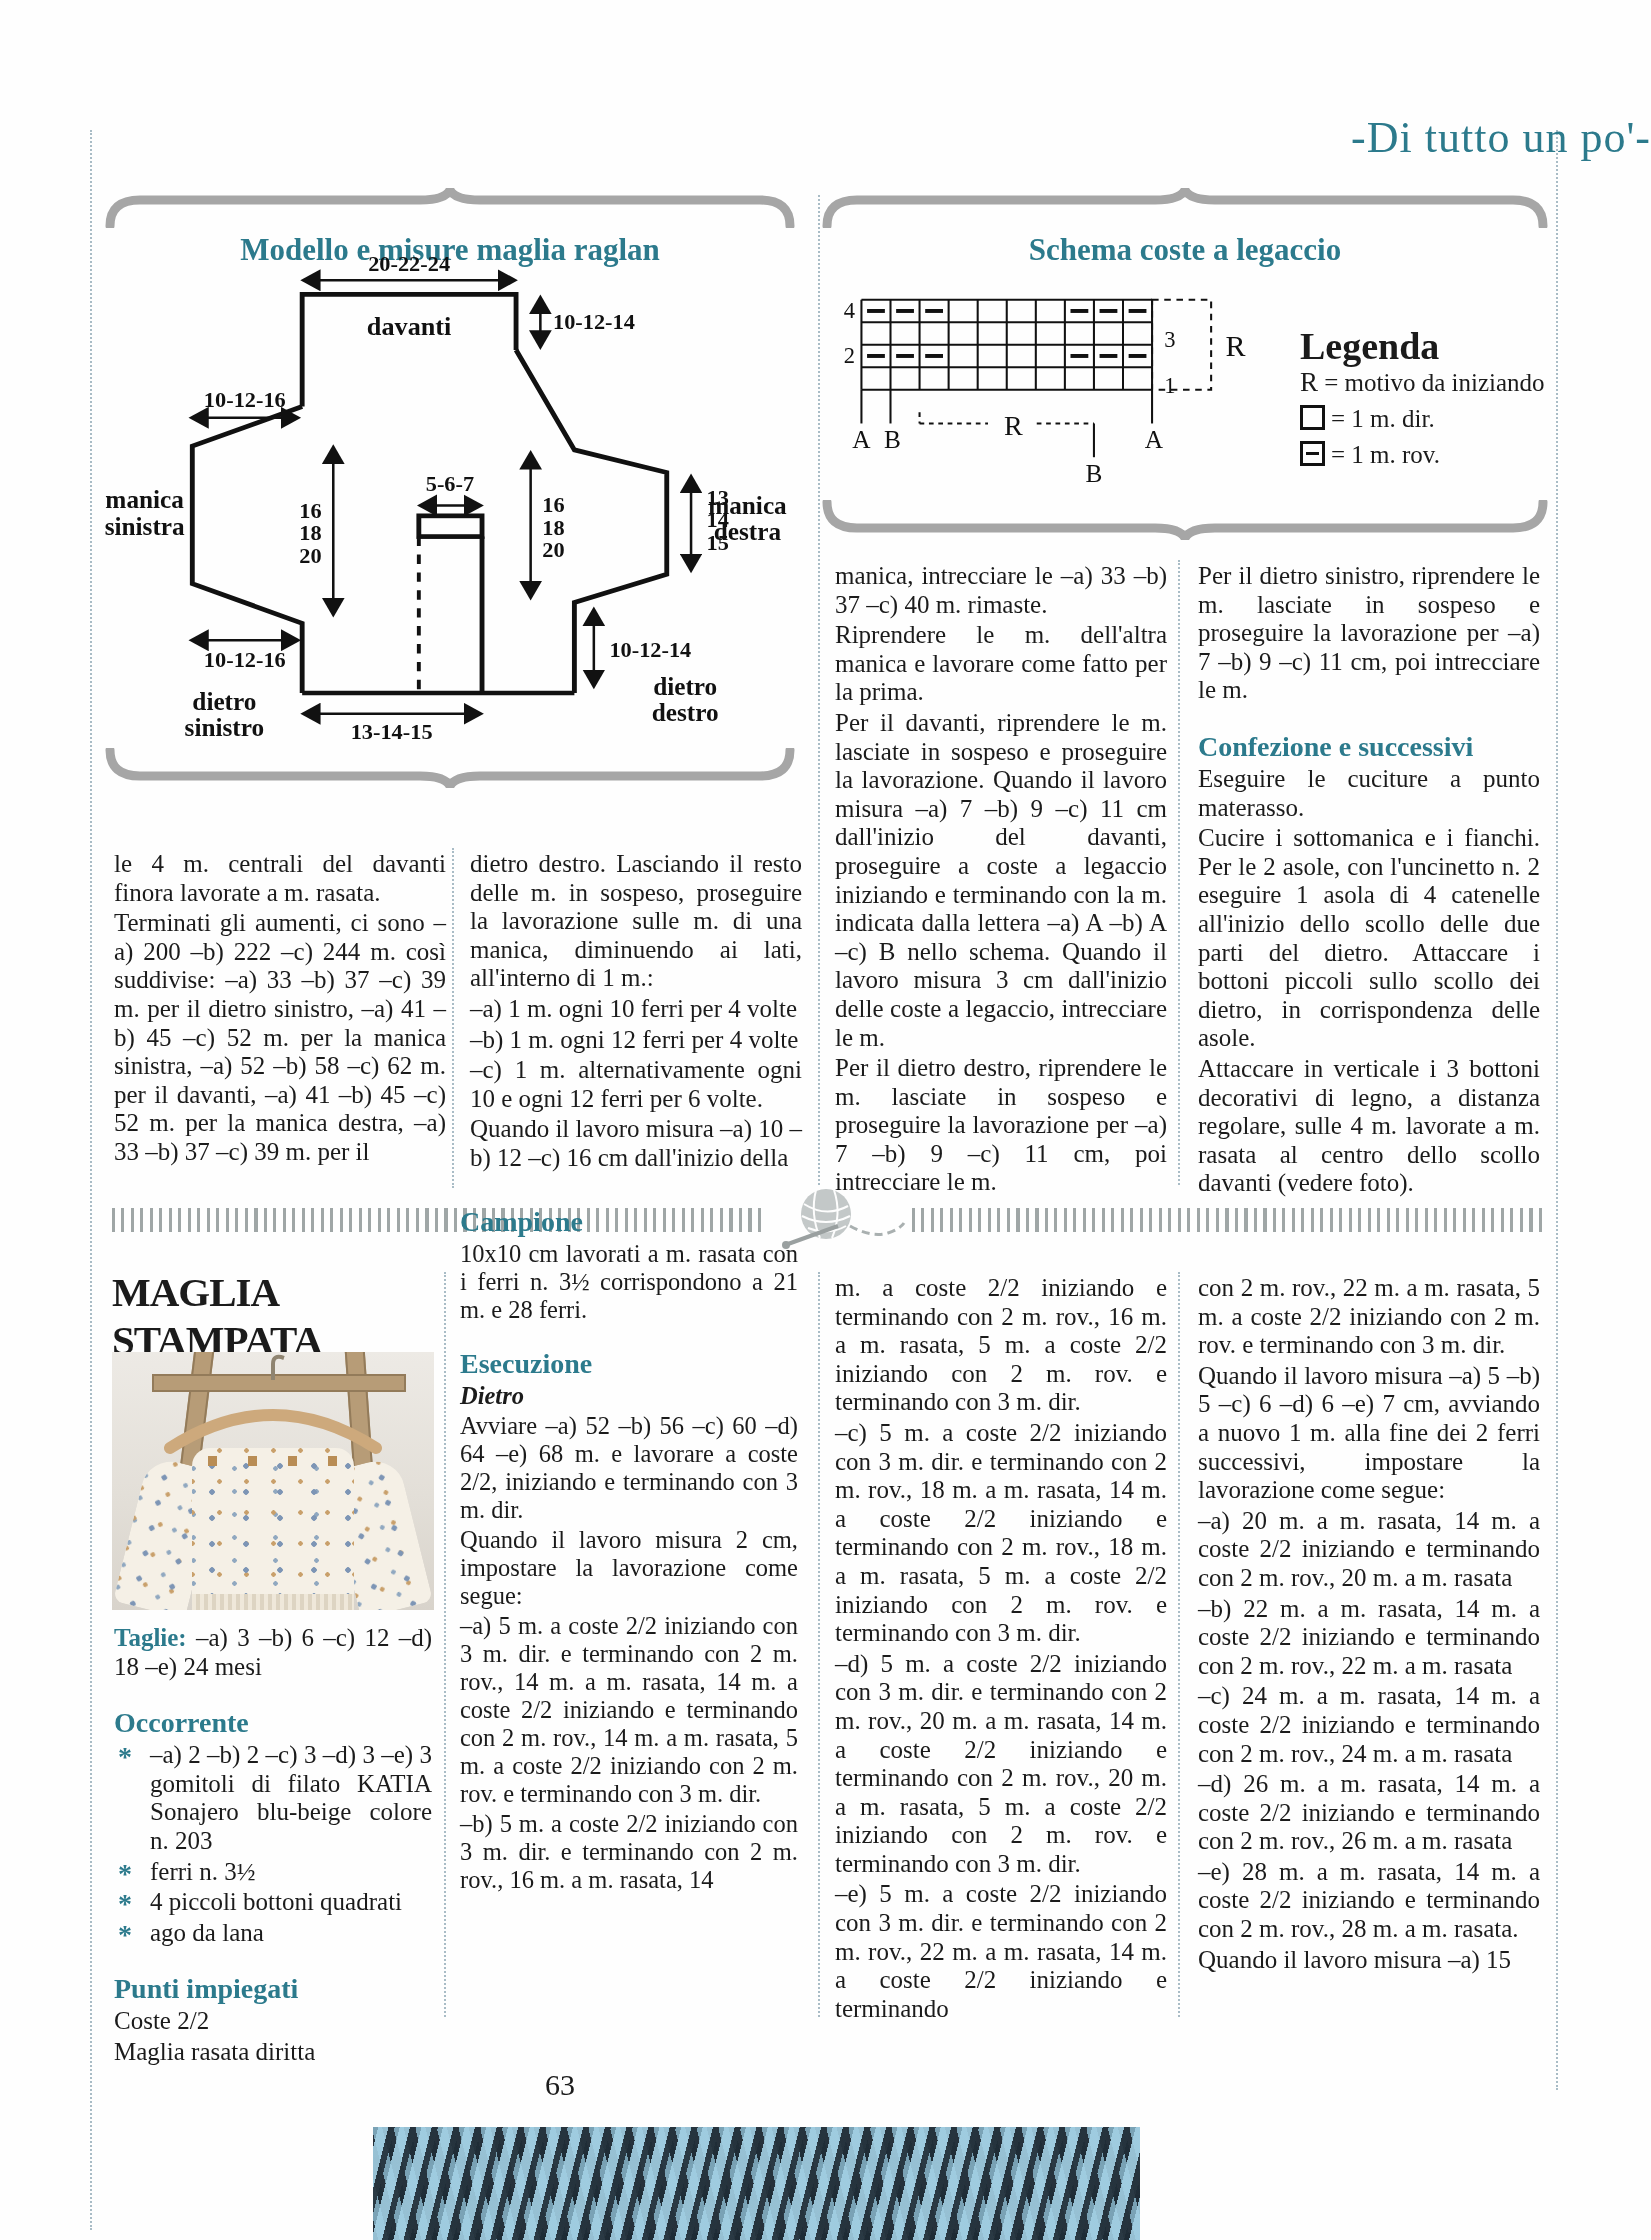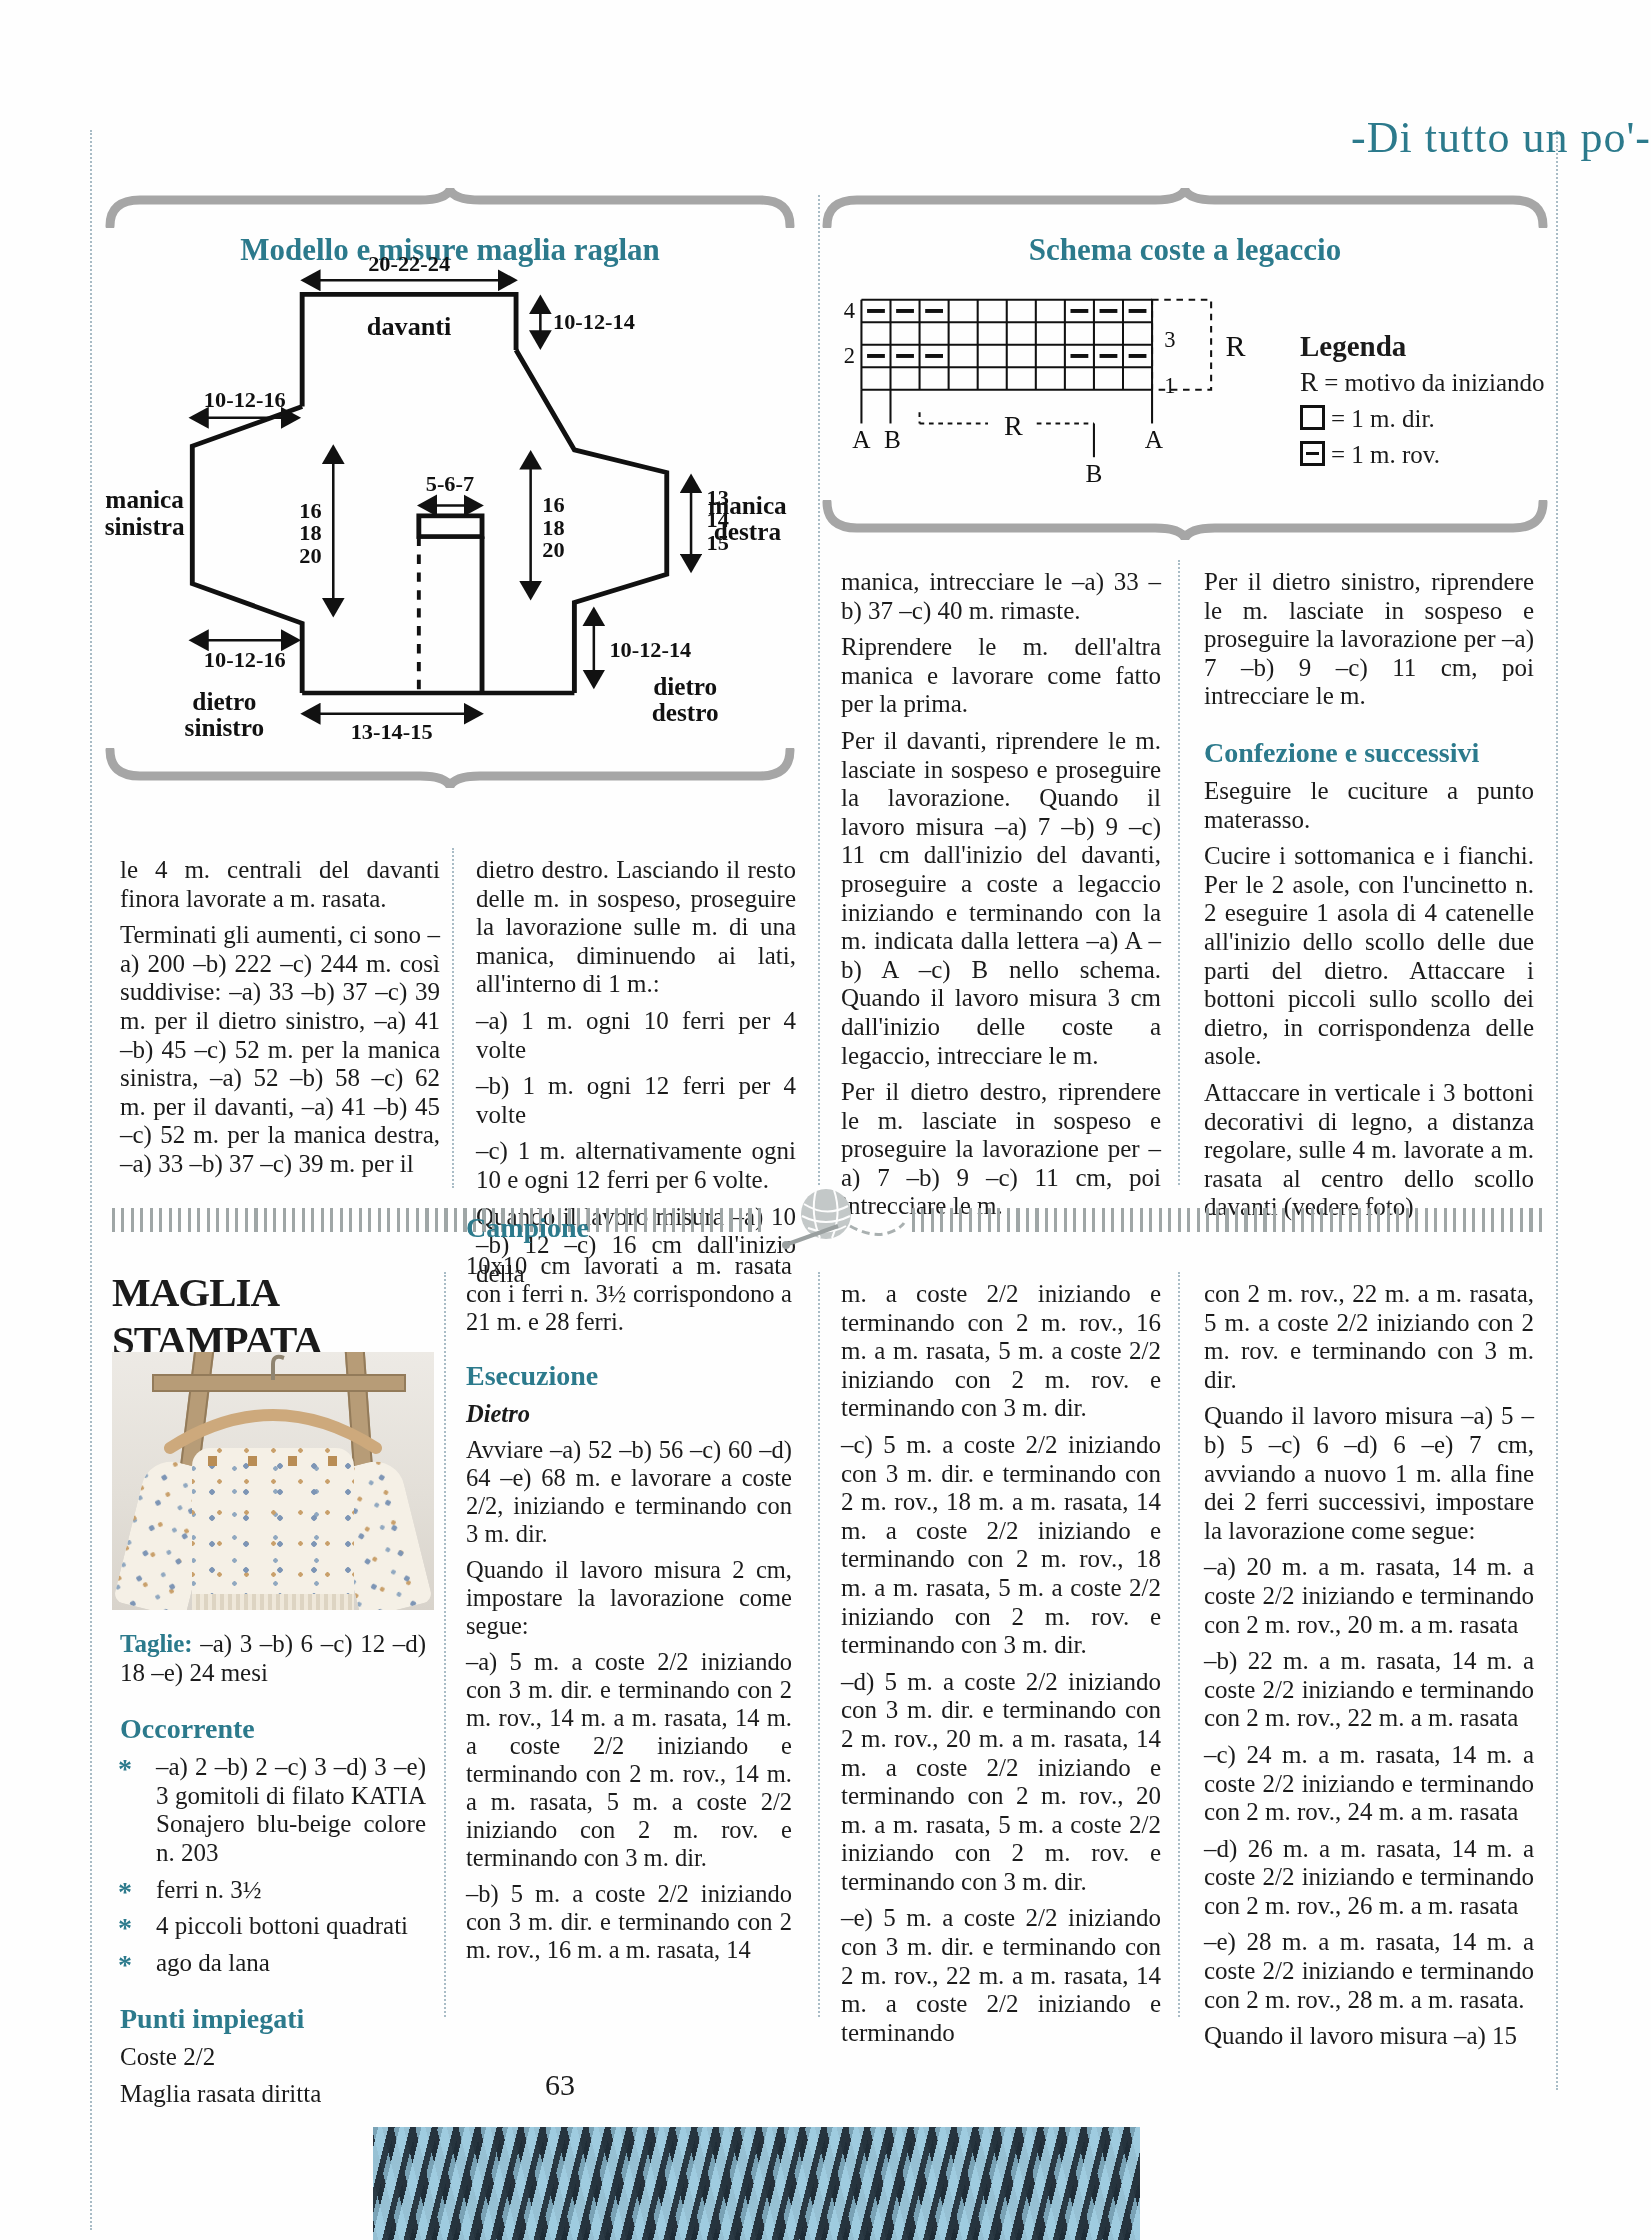--- a/index.html
+++ b/index.html
@@ -10,38 +10,38 @@
   .vdot{position:absolute;width:0;border-left:2px dotted #a9bcc6;}
   
   .mag-header{position:absolute;left:0;top:112px;width:100%;text-align:right;
               font-size:44px;color:#2c7a8c;letter-spacing:1px;}
   
   .panel-title{position:absolute;text-align:center;font-size:31px;font-weight:bold;color:#2c7a8c;}
   .brace{position:absolute;}
   .brace.flip{transform:scaleY(-1);}
   
   .col{position:absolute;text-align:justify;font-size:25px;line-height:28.6px;}
-  .col p{margin:8px;}
+  .col p{margin:2px;}
   .teal-h{color:#2c7a8c;font-weight:bold;font-size:28px;line-height:32px;margin:0 0 2px 0;text-align:left;}
   .mt{margin-top:26px !important;}
   .bold-it{font-weight:bold;font-style:italic;text-align:left;}
   
   .headline{font-size:41px;font-weight:bold;letter-spacing:-1px;line-height:48px;
             border-bottom:5px solid #2c7a8c;padding-bottom:10px;text-align:left;}
   
   .oitem{position:relative;padding-left:36px;}
   .oitem .star{position:absolute;left:6px;top:2px;color:#2c7a8c;font-weight:bold;font-size:28px;}
   
   .lbl-teal{color:#2c7a8c;font-weight:bold;}
   
   .hatch{position:absolute;height:24px;
          background:repeating-linear-gradient(90deg,#9fa6a6 0 3px,transparent 3px 9.5px);}
   
   .legend{position:absolute;font-size:25px;line-height:36px;}
-  .legend .lg-title{font-weight:bold;font-size:29px;}
+  .legend .lg-title{font-weight:bold;font-size:38px;}
   .sq{display:inline-block;width:19px;height:19px;border:3px solid #111;vertical-align:-3px;
       margin-right:6px;position:relative;}
   .sq.purl:after{content:"";position:absolute;left:3px;right:3px;top:8px;border-top:3px solid #111;}
   .lg-r{font-size:27px;font-weight:normal;}
   
   .photo1{position:absolute;left:112px;width:322px;height:258px;overflow:hidden;
           background:linear-gradient(180deg,#edeae5 0%,#e3dfd8 55%,#d8d3cb 100%);}
   .wood{position:absolute;background:#b79c77;border:2px solid #937b5a;}
   .speck{background-color:#f5f0e6;
      background-image:radial-gradient(circle 2.5px,#7d95b5 0 2.5px,transparent 3px),

